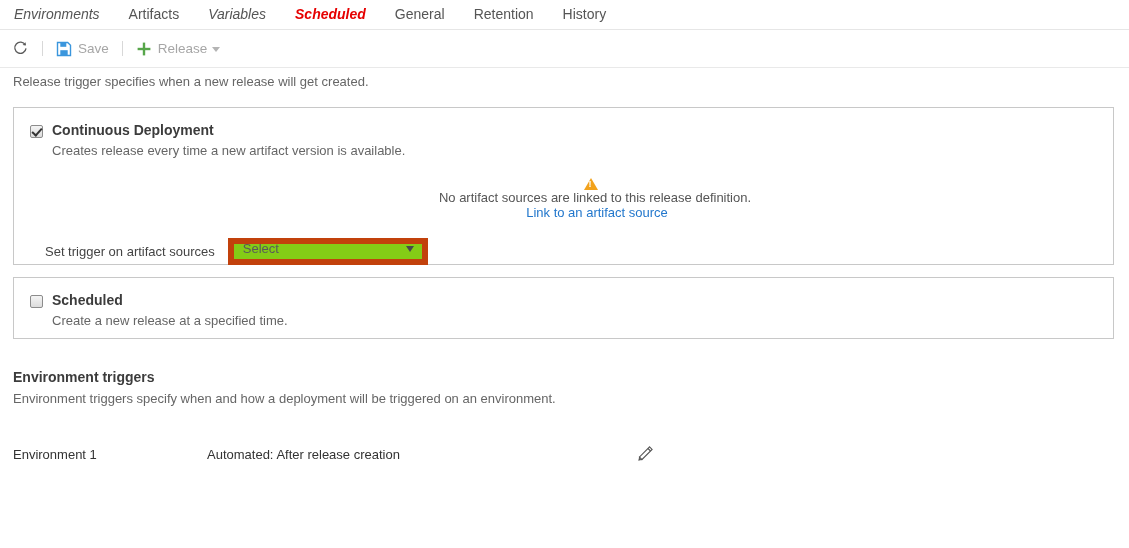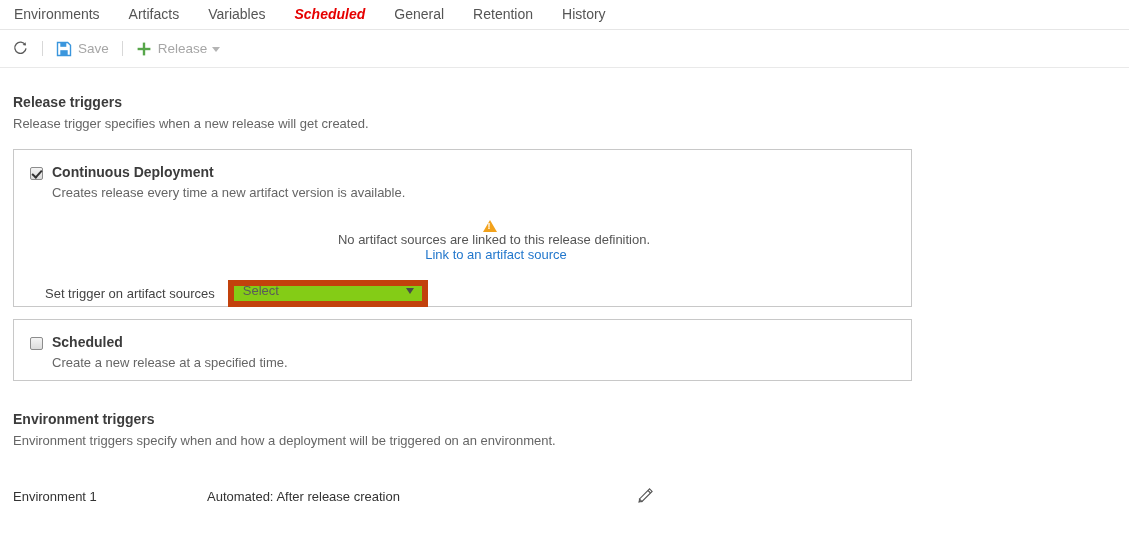--- a/index.html
+++ b/index.html
@@ -28,21 +28,21 @@
     box-sizing: border-box;
   }
   .tab {
     font-size: 14px;
     color: #555555;
     margin-right: 29px;
     white-space: nowrap;
     cursor: pointer;
     line-height: 29px;
   }
-  .tab.italic { }
+  .tab.italic { font-style: italic; }
   .tab.active {
     color: #e60000;
     font-weight: bold;
     font-style: italic;
   }
 
   
   .toolbar {
     height: 38px;
     display: flex;
@@ -92,21 +92,21 @@
     font-size: 13px;
     color: #666666;
     margin: 0;
     padding-top: 6px;
   }
 
   
   .panel {
     border: 1px solid #c8c8c8;
     margin-top: 18px;
-    width: 899px;
+    width: 1101px;
     box-sizing: border-box;
     background: #ffffff;
   }
   .panel.cd { height: 158px; }
   .panel.sched { height: 62px; margin-top: 12px; }
 
   .panel-head {
     display: flex;
     align-items: flex-start;
     padding: 14px 0 0 16px;
@@ -268,21 +268,20 @@
       <rect x="1.6" y="6.8" width="12.8" height="2.4" fill="#57a64a"></rect>
     </svg>
     <span class="tb-label">Release</span>
     <span class="caret-down"></span>
   </div>
 
 </div>
 
 <div class="content">
 
-  <div class="section-title">Release triggers</div>
   <div class="section-desc">Release trigger specifies when a new release will get created.</div>
 
   <div class="panel cd">
 
     <div class="panel-head">
       <span class="chk checked"></span>
       <span class="panel-title">Continuous Deployment</span>
     </div>
 
     <div class="panel-sub">Creates release every time a new artifact version is available.</div>

